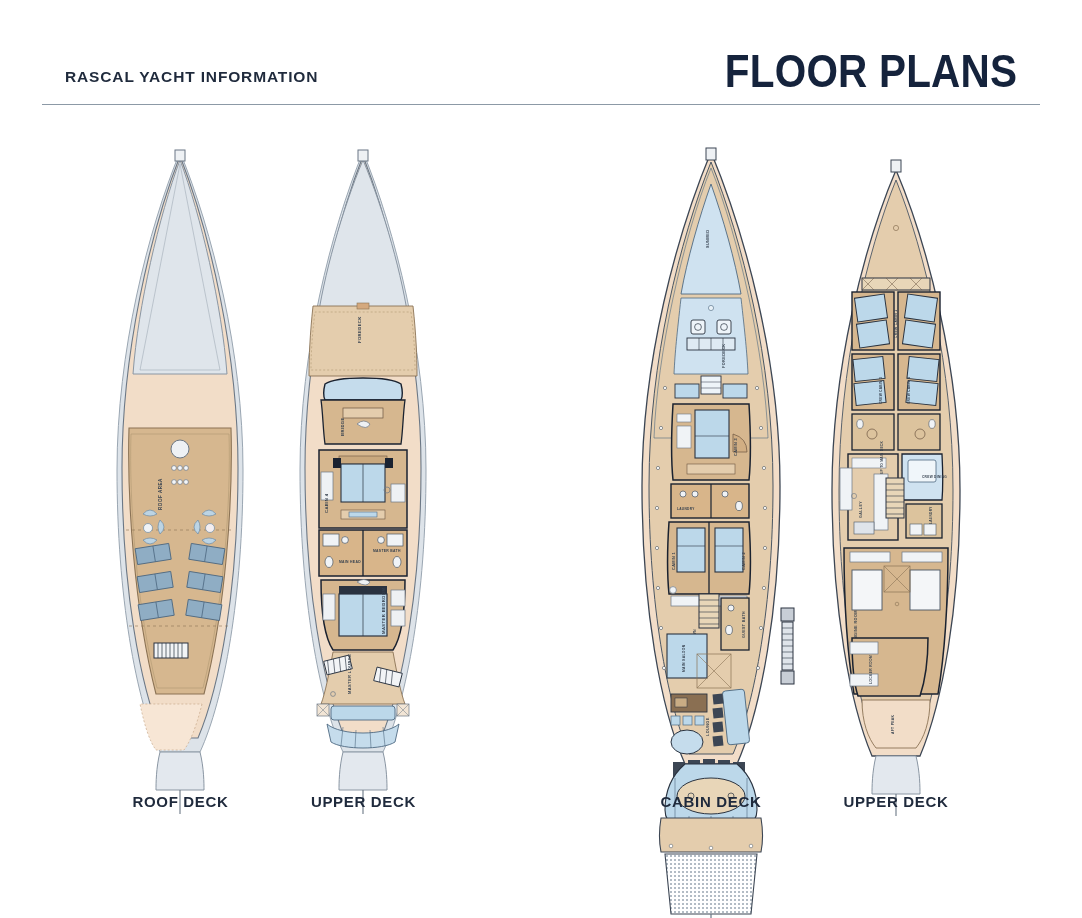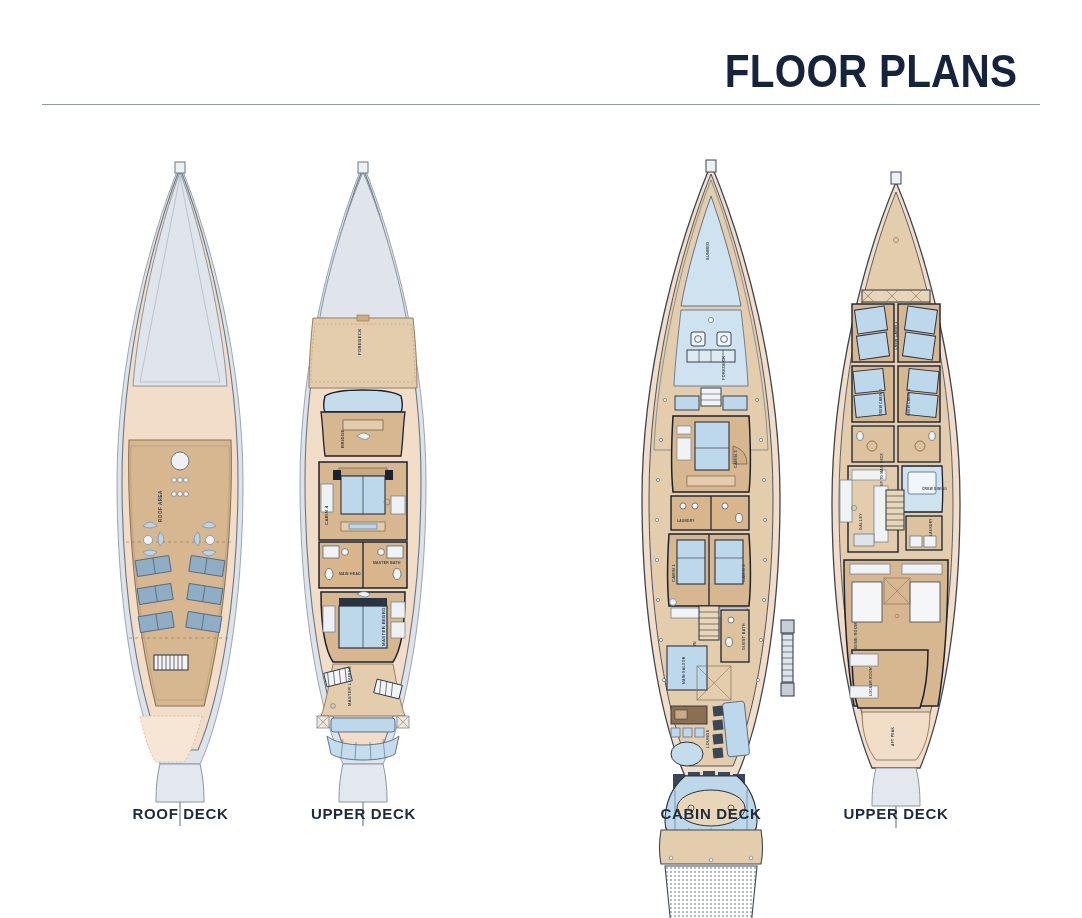--- a/index.html
+++ b/index.html
@@ -29,41 +29,42 @@
     color:#15233c;
     white-space:nowrap;
     transform:scaleX(.88);transform-origin:100% 50%;
   }
   .header-rule{
     position:absolute;left:42px;top:104px;width:998px;height:1px;
     background:#8c99a6;
   }
 
   
-  .plans{position:absolute;left:0;top:150px;width:1082px;height:700px;}
+  .plans{position:absolute;left:0;top:138px;width:1082px;height:700px;}
   .plan{position:absolute;top:0;}
   .plan-caption{
     position:absolute;top:655px;width:100%;text-align:center;
     font-size:15px;font-weight:600;letter-spacing:.045em;
     color:#1f2a3c;white-space:nowrap;
   }
   .canvas-wrap{position:absolute;left:0;top:0;}
   svg{display:block;overflow:visible;}
 
   .lbl{
     font-family:"Liberation Sans",sans-serif;
     fill:#36414f;font-weight:600;
   }
 </style>
 </head>
 <body>
 
 <div class="page">
 
   <div class="header">
+    <div class="doc-subtitle">RASCAL YACHT INFORMATION</div>
     <div class="doc-title">FLOOR PLANS</div>
     <div class="header-rule"></div>
   </div>
 
   <div class="plans">
 
     <div class="plan" style="left:98px;width:165px;">
       <div class="canvas-wrap">
       <svg width="165" height="640" viewBox="0 0 165 640">
         <defs>

